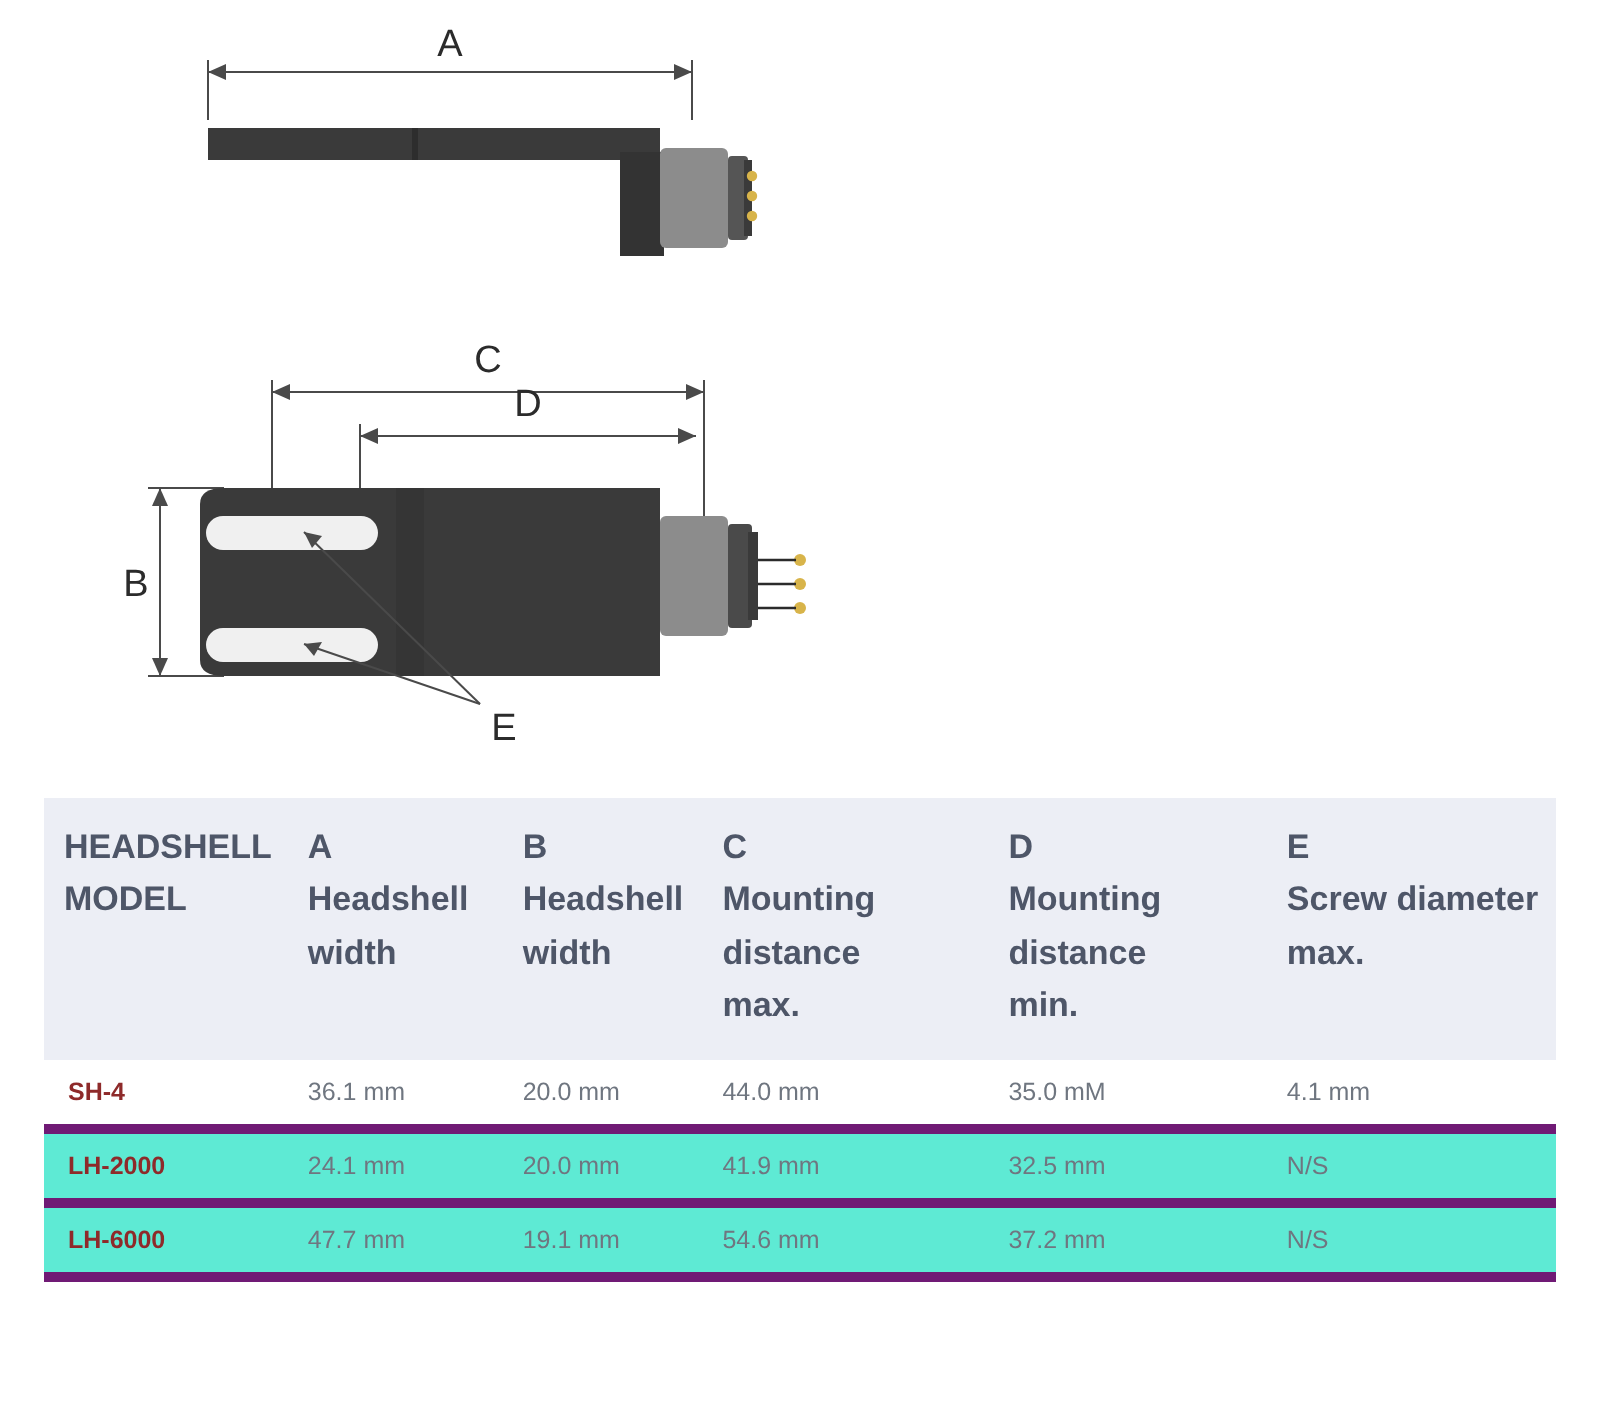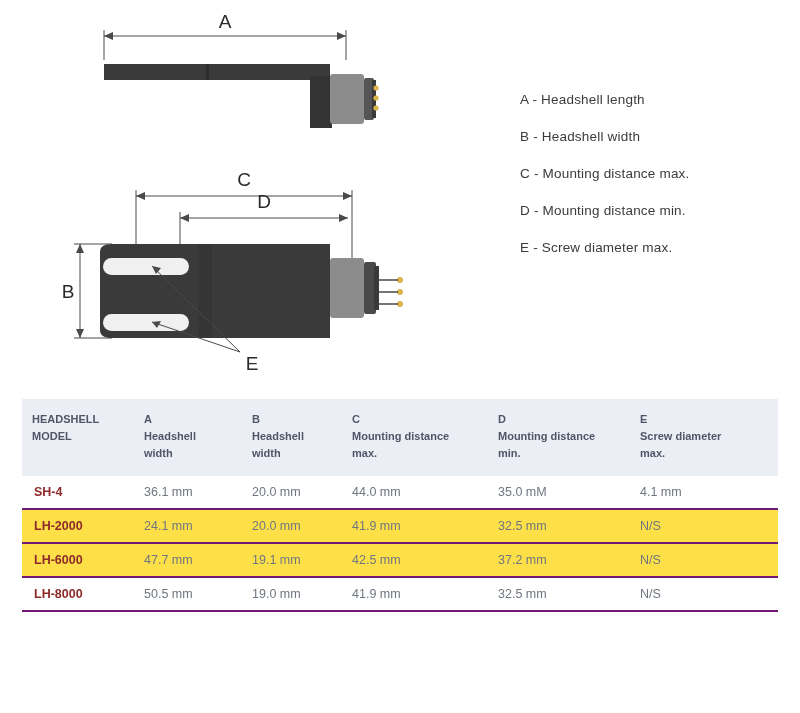--- a/index.html
+++ b/index.html
@@ -49,44 +49,44 @@
     font-size: 12.5px;
   }
   #spec-table th {
     background: #eceef5;
     color: #4e5668;
     font-weight: bold;
     text-align: left;
     vertical-align: top;
     padding: 12px 8px 14px 10px;
     line-height: 1.55;
-    font-size: 11px;
+    font-size: 17px;
     border: none;
   }
   #spec-table th .hdr-letter {
     display: block;
     font-weight: bold;
   }
   #spec-table th .hdr-text {
     display: block;
     font-weight: bold;
   }
   #spec-table td {
     padding: 9px 8px 9px 10px;
     color: #6f7680;
-    border-bottom: 2px solid #701a75;
+    border-bottom: 5px solid #701a75;
     vertical-align: middle;
     white-space: nowrap;
   }
   #spec-table td.model {
     color: #8e2a2a;
     font-weight: bold;
   }
   #spec-table tbody tr.alt td {
-    background: #fde047;
+    background: #5eead4;
   }
   #spec-table tbody tr td:first-child {
     padding-left: 12px;
   }
   .col-model  { width: 112px; }
   .col-a      { width: 108px; }
   .col-b      { width: 100px; }
   .col-c      { width: 146px; }
   .col-d      { width: 142px; }
   .col-e      { width: 148px; }
@@ -160,27 +160,20 @@
       <line x1="379" y1="304" x2="398" y2="304" stroke="#2b2b2b" stroke-width="1.3"></line>
 
       <line x1="152" y1="266" x2="240" y2="352" stroke="#4a4a4a" stroke-width="1"></line>
       <line x1="152" y1="322" x2="240" y2="352" stroke="#4a4a4a" stroke-width="1"></line>
       <polygon points="152,266 156,274 161,268" fill="#4a4a4a"></polygon>
       <polygon points="152,322 157,328 161,321" fill="#4a4a4a"></polygon>
       <text x="252" y="370" font-family="Liberation Sans, sans-serif" font-size="19" fill="#2b2b2b" text-anchor="middle">E</text>
     </g>
   </svg>
 
-  <div class="legend">
-    <div class="legend-item">A - Headshell length</div>
-    <div class="legend-item">B - Headshell width</div>
-    <div class="legend-item">C - Mounting distance max.</div>
-    <div class="legend-item">D - Mounting distance min.</div>
-    <div class="legend-item">E - Screw diameter max.</div>
-  </div>
 </div>
 
 <table id="spec-table">
   <colgroup>
     <col class="col-model">
       <col class="col-a">
       <col class="col-b">
     <col class="col-c">
       <col class="col-d">
       <col class="col-e">
@@ -232,26 +225,18 @@
       <td>24.1 mm</td>
       <td>20.0 mm</td>
       <td>41.9 mm</td>
       <td>32.5 mm</td>
       <td>N/S</td>
     </tr>
     <tr class="alt">
       <td class="model">LH-6000</td>
       <td>47.7 mm</td>
       <td>19.1 mm</td>
-      <td>42.5 mm</td>
+      <td>54.6 mm</td>
       <td>37.2 mm</td>
       <td>N/S</td>
     </tr>
-    <tr>
-      <td class="model">LH-8000</td>
-      <td>50.5 mm</td>
-      <td>19.0 mm</td>
-      <td>41.9 mm</td>
-      <td>32.5 mm</td>
-      <td>N/S</td>
-    </tr>
   </tbody>
 </table>
 
 </body></html>

